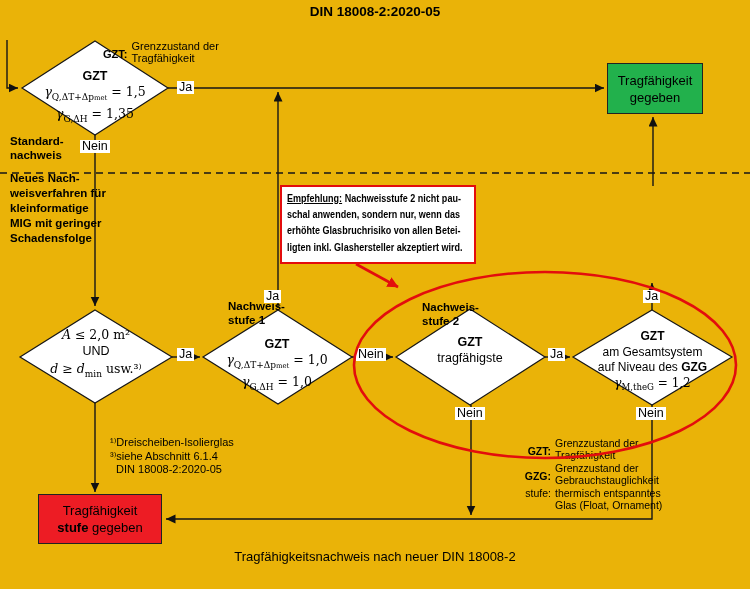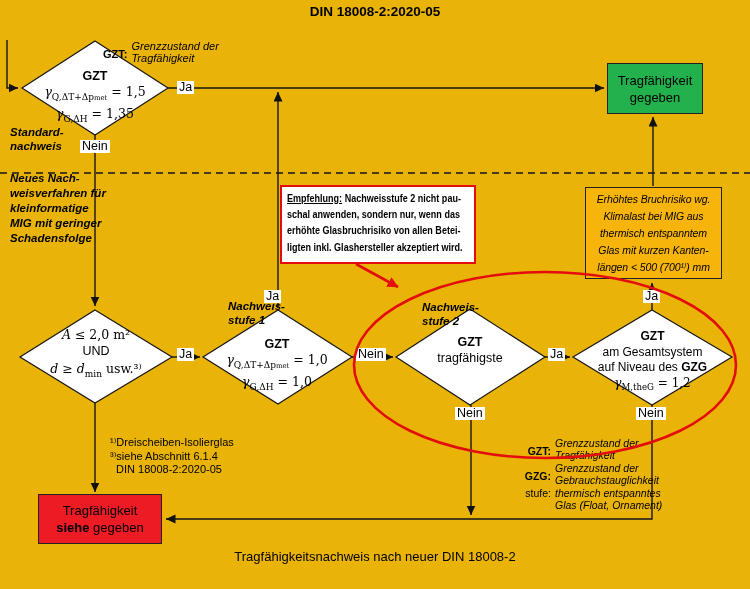--- a/index.html
+++ b/index.html
@@ -2,21 +2,21 @@
 <html><head>
 <meta charset="utf-8">
 <style>
   html,body{margin:0;padding:0;background:#fff;}
   .canvas{position:relative;width:750px;height:589px;background:#eab308;overflow:hidden;
           font-family:"Liberation Sans","DejaVu Sans",sans-serif;color:#000;}
   .abs{position:absolute;}
   .b{font-weight:bold;margin-top:8px;}
   .u{text-decoration:underline;}
   .ctr{text-align:center;}
-  .prl{white-space:pre-line;font-style:italic;}
+  .prl{white-space:pre-line;}
   .pre{white-space:pre;}
   .lbl{font-size:12.5px;background:#fff;padding:0 2px;line-height:13px;z-index:3;}
   .frm{font-family:"DejaVu Serif","Liberation Serif",serif;}
   .fvar{font-style:italic;}
   sub{font-size:0.72em;}
   sub.ss{font-size:0.55em;vertical-align:-0.55em;letter-spacing:0;text-align:right;}
   .dlab{font-weight:bold;font-size:11.5px;line-height:13.5px;z-index:3;margin-left:26px;}
   .dcon{z-index:3;}
   .secl{font-weight:bold;font-size:11.5px;line-height:15px;z-index:3;}
   .toplegend{display:flex;gap:4px;font-size:11px;line-height:11.5px;z-index:3;}
@@ -77,21 +77,21 @@
 
   <div class="abs title ctr" style="left:0;top:4px;width:750px;">DIN 18008-2:2020-05</div>
   <div class="abs caption ctr" style="left:0;top:549px;width:750px;">Tragfähigkeitsnachweis nach neuer DIN 18008-2</div>
 
   <div class="abs toplegend" style="left:103px;top:41px;">
     <span class="b">GZT:</span>
     <span class="prl">Grenzzustand der
 Tragfähigkeit</span>
   </div>
 
-  <div class="abs secl prl" style="left:10px;top:125px;line-height:14px;">Standard-
+  <div class="abs secl prl" style="left:10px;top:134px;line-height:14px;">Standard-
 nachweis</div>
   <div class="abs secl prl" style="left:10px;top:171px;">Neues Nach-
 weisverfahren für
 kleinformatige
 MIG mit geringer
 Schadensfolge</div>
 
   <div class="abs dcon ctr" style="left:25px;top:60px;width:140px;font-size:12.5px;line-height:16px;">
     <div class="b">GZT</div>
     <div class="frm"><span class="fvar">γ</span><sub>Q,ΔT+Δp</sub><sub class="ss">met</sub><span> = 1,5</span></div>
@@ -136,28 +136,23 @@
   <span class="abs lbl" style="left:455px;top:407px;">Nein</span>
   <span class="abs lbl" style="left:636px;top:407px;">Nein</span>
 
   <div class="abs box greenbox" style="left:607px;top:63px;width:96px;height:51px;">
     <div>Tragfähigkeit</div>
     <div>gegeben</div>
   </div>
 
   <div class="abs box redbox" style="left:38px;top:494px;width:124px;height:50px;">
     <div>Tragfähigkeit</div>
-    <div><span class="b">siehe</span><span> gegeben</span></div>
+    <div><span class="b">stufe</span><span> gegeben</span></div>
   </div>
 
-  <div class="abs box amberbox ctr prl" style="left:585px;top:187px;width:137px;height:92px;">Erhöhtes Bruchrisiko wg.
-Klimalast bei MIG aus
-thermisch entspanntem
-Glas mit kurzen Kanten-
-längen &lt; 500 (700¹⁾) mm</div>
 
   <div class="abs empbox" style="left:280px;top:185px;width:196px;height:79px;">
     <div class="empinner"><span class="u">Empfehlung:</span><span> Nachweisstufe 2 nicht pau-
 schal anwenden, sondern nur, wenn das
 erhöhte Glasbruchrisiko von allen Betei-
 ligten inkl. Glashersteller akzeptiert wird.</span></div>
   </div>
 
   <div class="abs foot pre" style="left:110px;top:436px;">¹⁾Dreischeiben-Isolierglas
 ³⁾siehe Abschnitt 6.1.4

